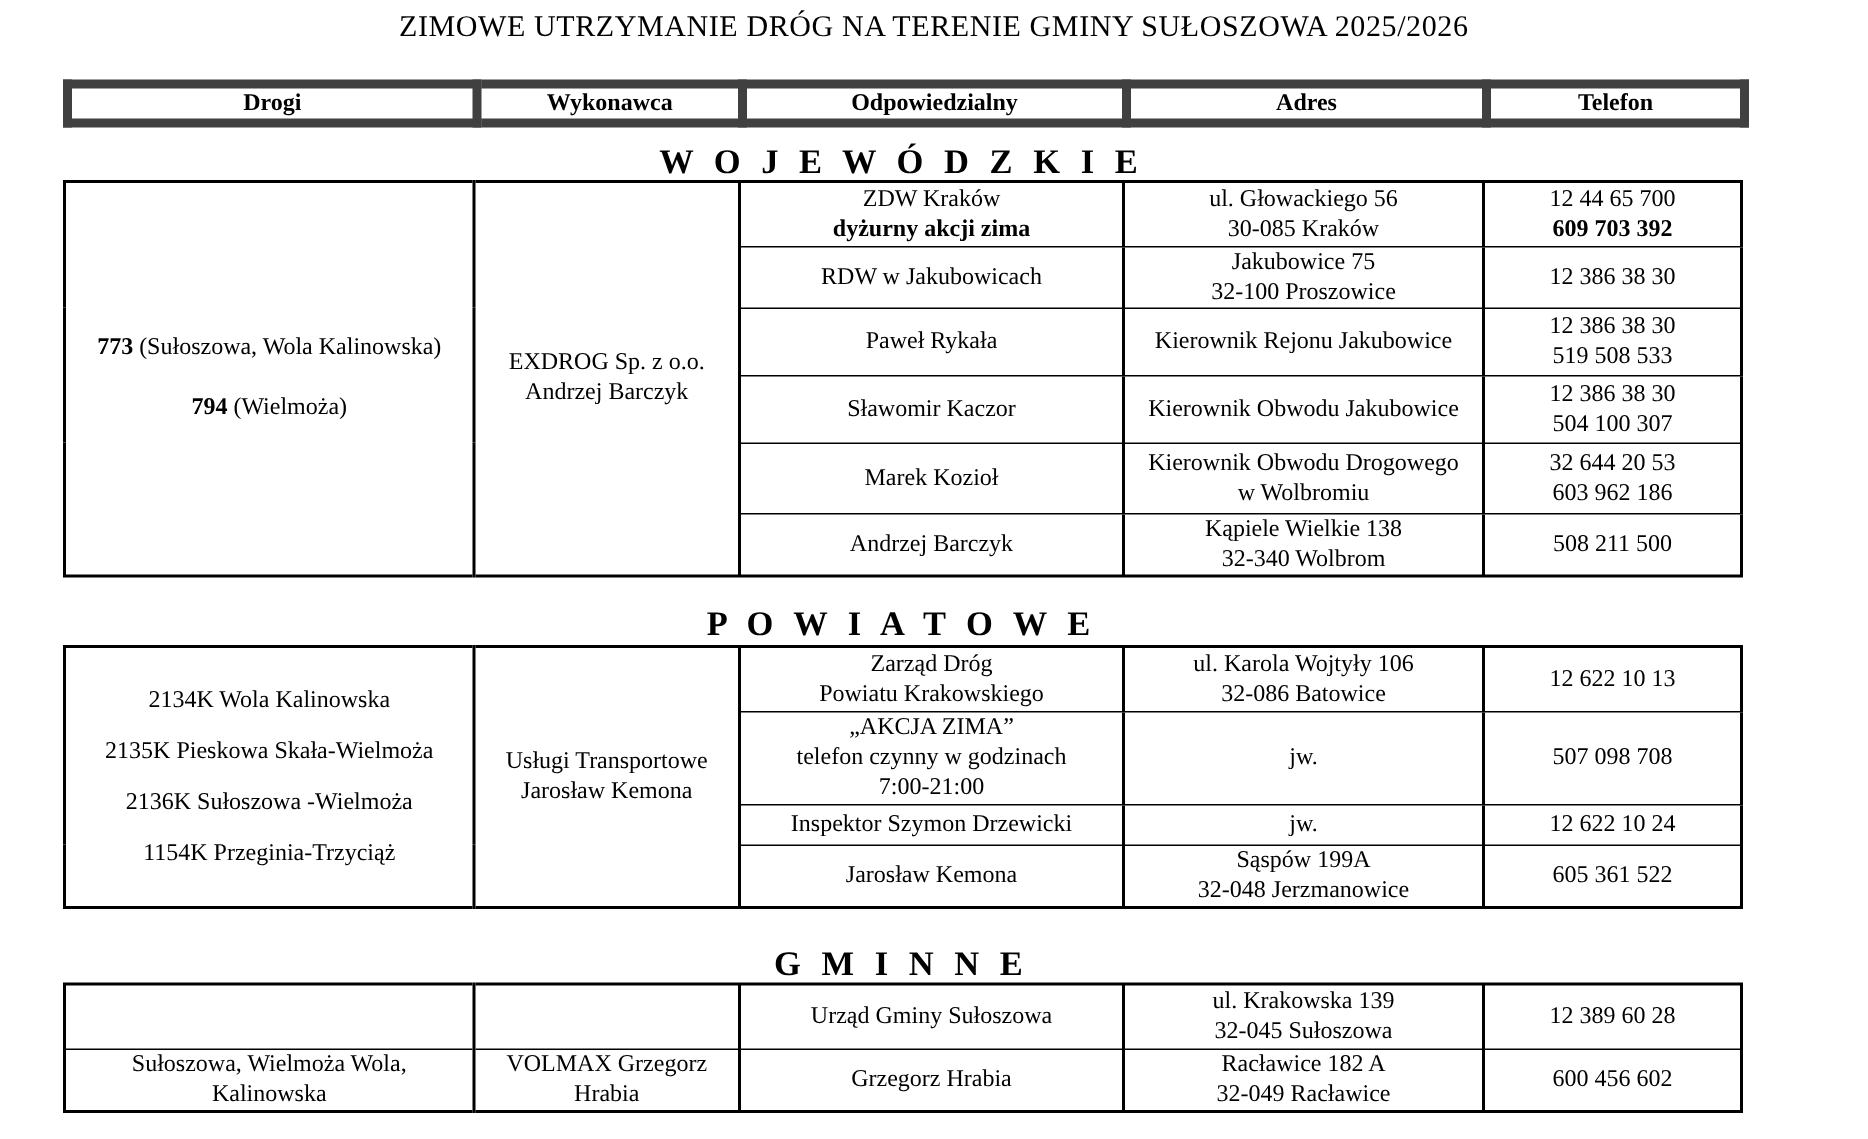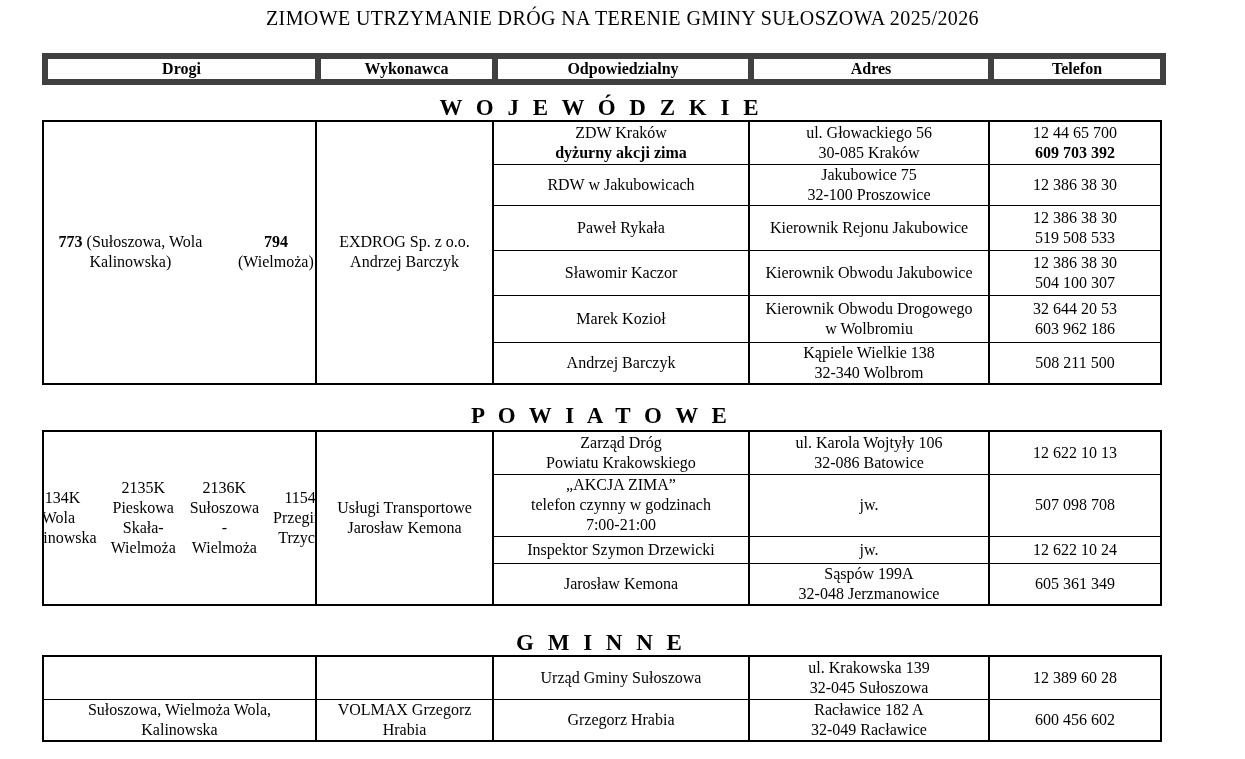--- a/index.html
+++ b/index.html
@@ -22,21 +22,21 @@
     border:2px solid #000;font-size:16px;
   }
   table.tbl td, table.tbl th{
     border-left:2px solid #000;border-right:2px solid #000;
     border-top:1px solid #000;border-bottom:1px solid #000;
     text-align:center;vertical-align:middle;padding:0;line-height:20px;
     overflow:hidden;font-weight:normal;
   }
   table.header-tbl th{border:6px solid #404040;font-weight:bold;height:20px;}
   .b{font-weight:bold;}
-  .stack{display:flex;flex-direction:row;justify-content:center;align-items:center;width:100%;}
+  .stack{display:flex;flex-direction:column;justify-content:center;align-items:center;width:100%;}
   .gap20{gap:20px;}
   .gap14{gap:14px;}
 </style>
 </head>
 <body>
 
 <div class="page">
 
   <div class="doc-title">ZIMOWE UTRZYMANIE DRÓG NA TERENIE GMINY SUŁOSZOWA 2025/2026</div>
 
@@ -220,21 +220,21 @@
     </tr>
     <tr style="height:41px">
       <td class="b">
         <div>Jarosław Kemona</div>
       </td>
       <td class="b">
         <div>Sąspów 199A</div>
         <div>32-048 Jerzmanowice</div>
       </td>
       <td class="b">
-        <div>605 361 349</div>
+        <div>605 361 522</div>
       </td>
     </tr>
   </tbody>
     </table>
 
   <div class="section-heading" style="top:633px">G M I N N E</div>
 
   <table class="tbl" style="top:655px">
     <colgroup>
       <col style="width:273px">

